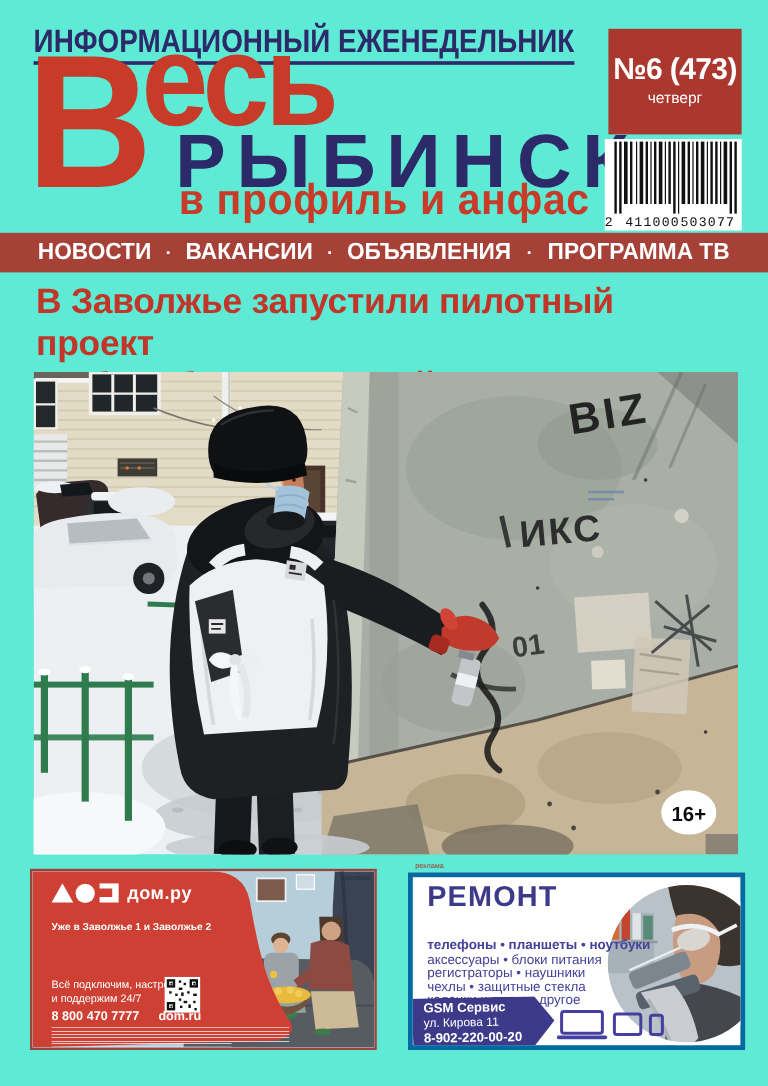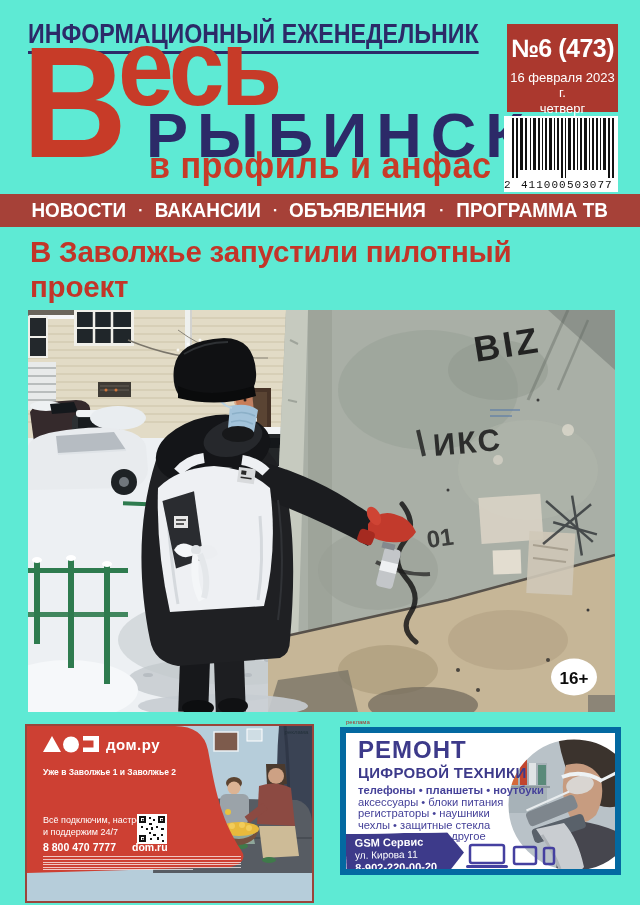--- a/index.html
+++ b/index.html
@@ -30,21 +30,21 @@
     position:absolute; left:146px; top:110px; font-size:63px; line-height:51px;
     font-weight:bold; color:#2c2a68; letter-spacing:9px; white-space:nowrap;
   }
   .tagline {
     position:absolute; left:149px; top:148px; font-size:36px; line-height:36px;
     font-weight:bold; color:#c73b28; letter-spacing:.5px; white-space:nowrap;
     transform:scaleX(.95); transform-origin:left top;
   }
   .issue-box {
     position:absolute; left:507px; top:24px; width:111px; height:88px;
-    background:#ab382e; color:#fff; text-align:center; padding-top:10px;
+    background:#ab382e; color:#fff; text-align:center; padding-top:20px;
   }
   .issue-number { font-size:25px; font-weight:bold; letter-spacing:-.5px; }
   .issue-date { font-size:13px; margin-top:7px; }
   .issue-day  { font-size:13px; margin-top:1px; }
   .barcode { position:absolute; left:504px; top:116px; width:114px; height:76px; background:#fff; }
   
   .navbar {
     position:absolute; left:0; top:194px; width:640px; height:33px;
     background:#a64138; display:flex; align-items:center;
     justify-content:space-between; padding:0 30px;
@@ -55,21 +55,21 @@
   
   .headline {
     position:absolute; left:30px; top:234px; width:585px;
     font-size:29.5px; line-height:35px; font-weight:bold; color:#c23529;
     letter-spacing:-.2px;
   }
   
   .photo { position:absolute; left:28px; top:310px; width:587px; height:402px; }
   
   .ad-domru {
-    position:absolute; left:25px; top:724px; width:289px; height:179px;
+    position:absolute; left:25px; top:724px; width:289px; height:151px;
     border:2px solid #9a453b; background:#b6cdda; overflow:hidden;
   }
   .ad-domru svg.bg { position:absolute; left:0; top:0; }
   .micro {
     position:absolute; font-size:11px; line-height:11px;
     transform:scale(.55); transform-origin:left top; white-space:nowrap;
   }
   .domru-reklama { right:4px; top:3px; color:#23313a; transform-origin:right top; }
   .domru-logo-row { position:absolute; left:16px; top:10px; display:flex; align-items:center; }
   .domru-brand { color:#fff; font-weight:bold; font-size:15px; margin-left:7px; letter-spacing:.5px; }
@@ -81,21 +81,21 @@
   .domru-site { margin-left:16px; }
   .domru-legal {
     position:absolute; left:16px; top:130px; width:198px; height:13px;
     background:repeating-linear-gradient(to bottom, rgba(255,255,255,.7) 0 1px, transparent 1px 2.8px);
   }
   .domru-legal2 { width:150px; top:143px; height:3px; }
   .domru-qr { position:absolute; left:110px; top:88px; }
   .gsm-reklama { position:absolute; left:346px; top:719px; color:#a8342c; }
   .ad-gsm {
     position:absolute; left:340px; top:727px; width:281px; height:148px;
-    border:6px solid #0369a1; background:#fff; overflow:hidden;
+    border:4px solid #0369a1; background:#fff; overflow:hidden;
   }
   .gsm-title { position:absolute; left:12px; top:3px; color:#3d3a8a; font-weight:bold;
     font-size:24px; letter-spacing:1px; }
   .gsm-subtitle { position:absolute; left:12px; top:31px; color:#3d3a8a; font-weight:bold;
     font-size:15px; letter-spacing:.3px; }
   .gsm-items { position:absolute; left:12px; top:52px; color:#454199;
     font-size:11.2px; line-height:11.6px; }
   .gsm-items div:first-child { font-weight:bold; }
   .gsm-ribbon {
     position:absolute; left:0px; top:101px; width:118px; height:41px;
@@ -115,21 +115,20 @@
 <div class="page">
 
   <div class="kicker">ИНФОРМАЦИОННЫЙ ЕЖЕНЕДЕЛЬНИК</div>
   <div class="ves-v">В</div>
   <div class="ves-esc">есь</div>
   <div class="rybinsk">РЫБИНСК</div>
   <div class="tagline">в профиль и анфас</div>
 
   <div class="issue-box">
     <div class="issue-number">№6 (473)</div>
-    <div class="issue-date">16 февраля 2023 г.</div>
     <div class="issue-day">четверг</div>
   </div>
 
   <div class="barcode">
     <svg width="114" height="76" viewBox="0 0 114 76">
       <rect x="0" y="0" width="114" height="76" fill="#ffffff"></rect>
       <g fill="#111111">
         <rect x="8" y="2" width="2" height="60"></rect>
           <rect x="12" y="2" width="2" height="60"></rect>
         <rect x="16" y="2" width="3" height="52"></rect>
@@ -543,21 +542,20 @@
         <path d="M84,88 Q110,92 132,104 L132,142 L60,142 Q60,110 84,88 Z" fill="#46464e"></path>
         <rect x="30" y="70" width="52" height="15" rx="4" fill="#7e868d" transform="rotate(-22 56 78)"></rect>
         <rect x="36" y="88" width="54" height="15" rx="4" fill="#59616a" transform="rotate(-18 63 96)"></rect>
         <path d="M30,76 l44,-16" stroke="#e8ecee" stroke-width="2" transform="rotate(-4 52 70)"></path>
         <path d="M40,96 q18,26 26,44 q14,4 22,-6 q-6,-28 -20,-44 z" fill="#c9cdd1"></path>
         <path d="M46,102 q12,18 18,34" stroke="#aeb3b8" stroke-width="3" fill="none"></path>
       </g>
       <circle cx="78" cy="72" r="67" fill="none" stroke="#ffffff" stroke-width="3"></circle>
     </svg>
     <div class="gsm-title">РЕМОНТ</div>
-    <div class="gsm-subtitle">ЦИФРОВОЙ ТЕХНИКИ</div>
     <div class="gsm-items">
       <div>телефоны • планшеты • ноутбуки</div>
       <div>аксессуары • блоки питания</div>
       <div>регистраторы • наушники</div>
       <div>чехлы • защитные стекла</div>
       <div>колонки и многое другое</div>
     </div>
     <div class="gsm-ribbon">
       <div class="gsm-company">GSM Сервис</div>
       <div class="gsm-address">ул. Кирова 11</div>

